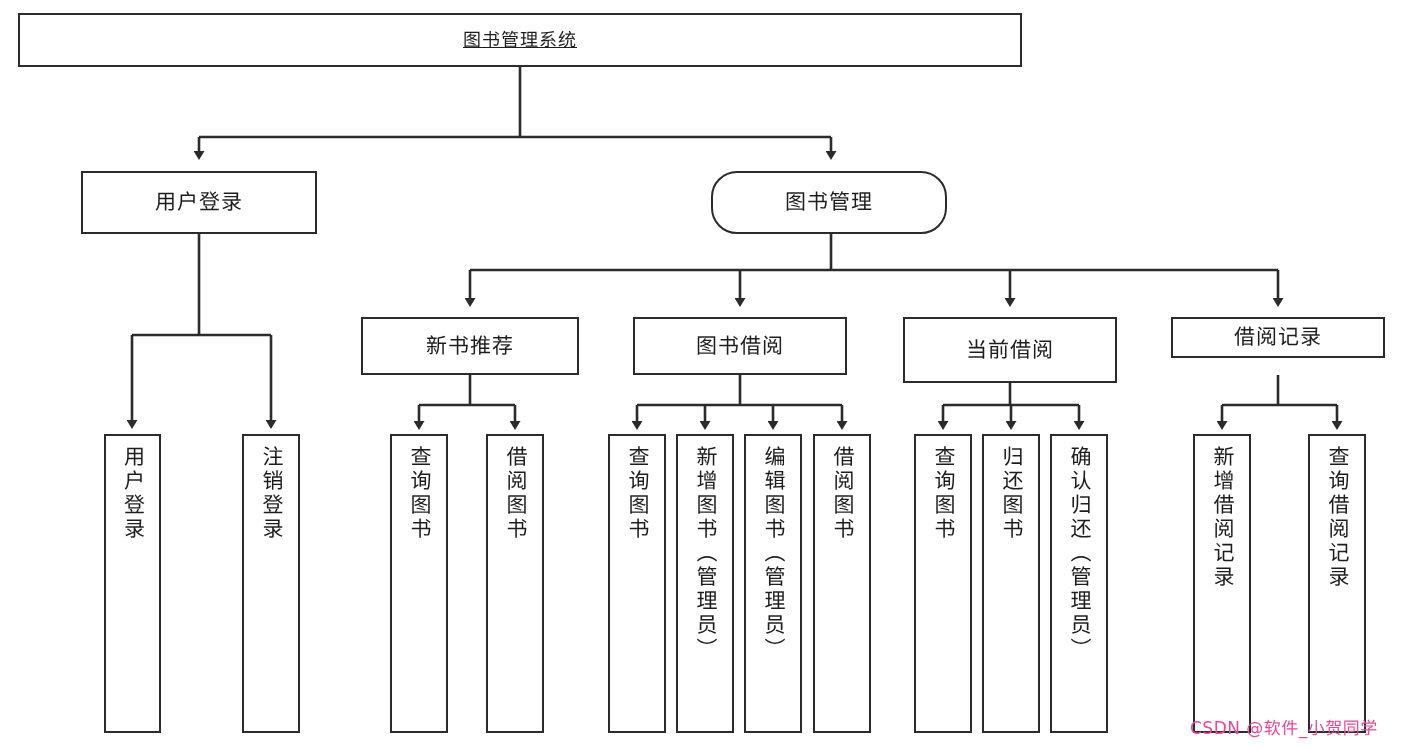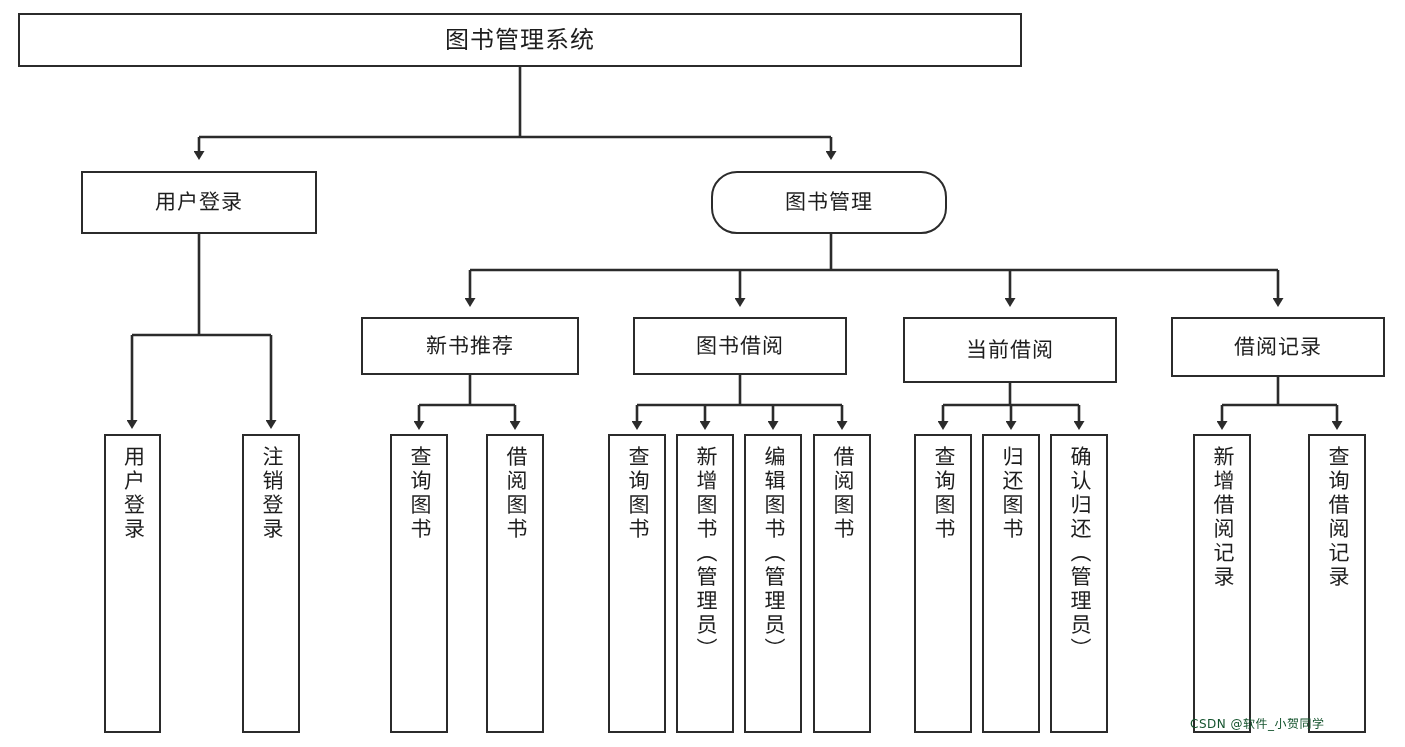--- a/index.html
+++ b/index.html
@@ -41,22 +41,23 @@
     text-align: center;
     line-height: 1.18;
     white-space: nowrap;
   }
   
   .node.h .label {
     font-size: 21px;
     letter-spacing: 1px;
   }
   .node.root .label {
-    font-size: 24px;
+    font-size: 18px;
     letter-spacing: 1px;
+    text-decoration: underline;
   }
   
   .node.v {
     align-items: flex-start;
     justify-content: center;
     padding-top: 10px;
   }
   .node.v .label {
     writing-mode: vertical-rl;
     text-orientation: upright;
@@ -64,22 +65,22 @@
     line-height: 1.05;
     letter-spacing: 3px;
     white-space: pre-wrap;
     max-height: 270px;
   }
   .node.v.tall .label {
     max-height: 285px;
   }
   .watermark {
     position: absolute;
-    font-size: 12px;
-    color: #14532d;
+    font-size: 17px;
+    color: #ec4899;
     letter-spacing: 0.5px;
     white-space: nowrap;
     user-select: none;
   }
 </style>
 </head>
 <body>
 
 <div id="canvas">
 
@@ -146,21 +147,21 @@
 
   <div class="node h" style="left:633px; top:317px; width:214px; height:58px;">
     <span class="label">图书借阅</span>
   </div>
   <div class="node h" style="left:361px; top:317px; width:218px; height:58px;">
     <span class="label">新书推荐</span>
   </div>
   <div class="node h" style="left:903px; top:317px; width:214px; height:66px;">
     <span class="label">当前借阅</span>
   </div>
-  <div class="node h" style="left:1171px; top:317px; width:214px; height:60px;">
+  <div class="node h" style="left:1171px; top:317px; width:214px; height:41px;">
     <span class="label">借阅记录</span>
   </div>
 
   <div class="node v" style="left:104px; top:434px; width:57px; height:299px;">
     <span class="label">用户登录</span>
   </div>
   <div class="node v" style="left:242px; top:434px; width:58px; height:299px;">
     <span class="label">注销登录</span>
   </div>
 

